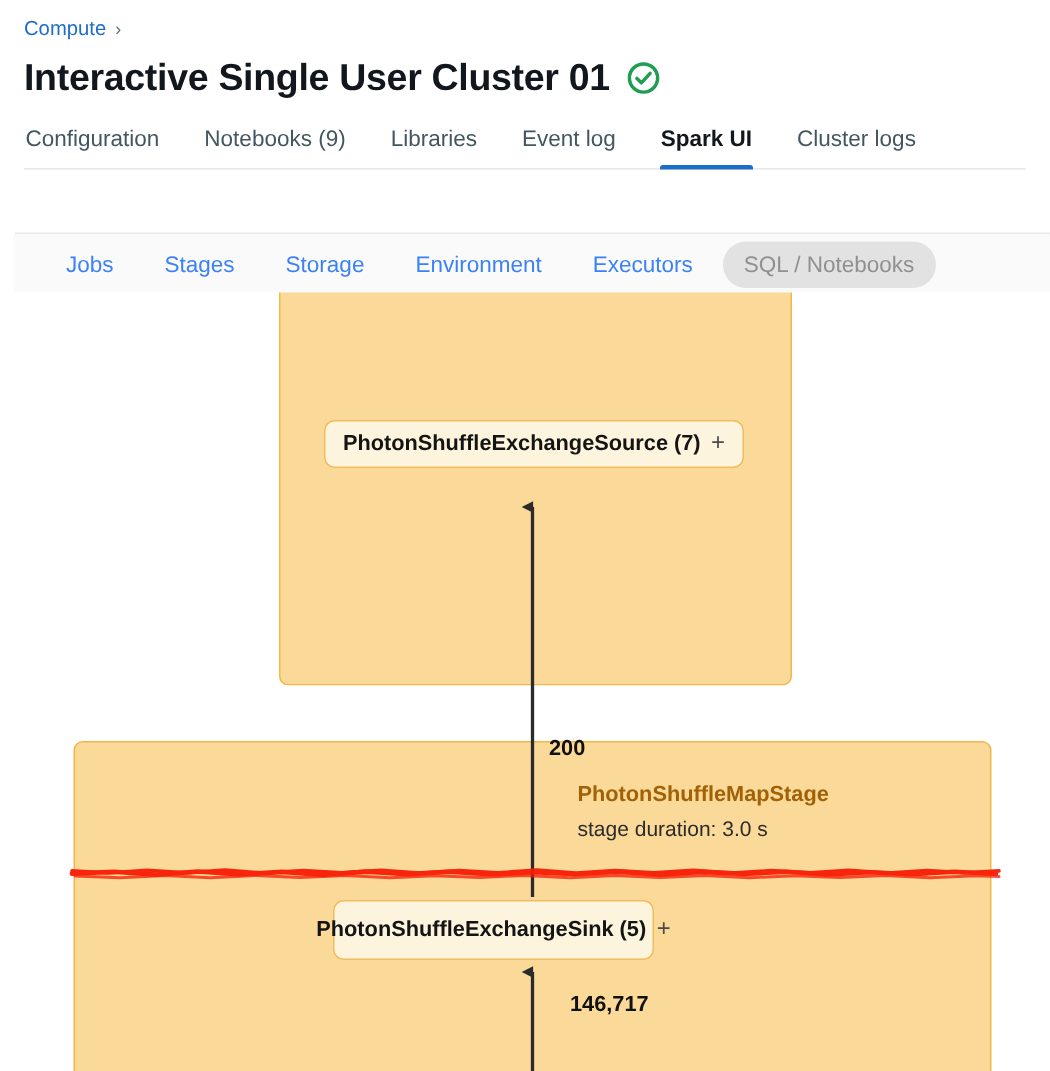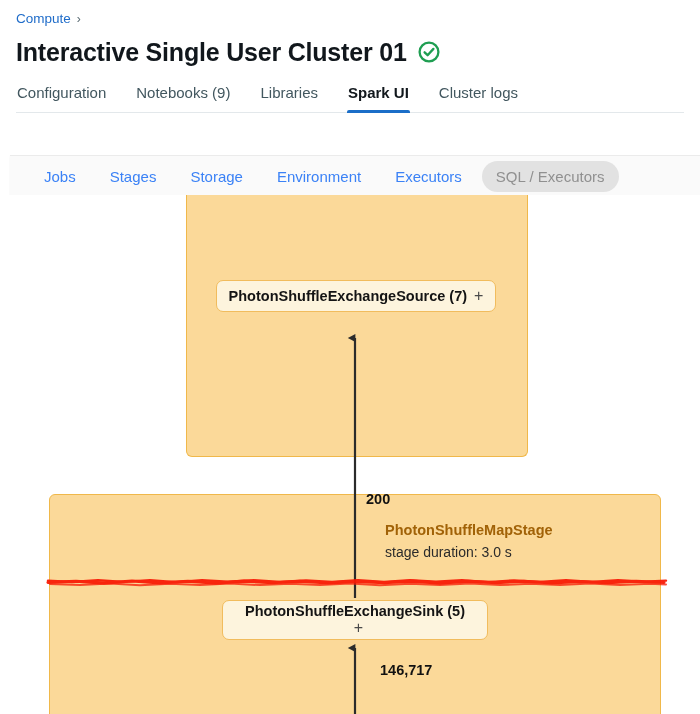--- a/index.html
+++ b/index.html
@@ -212,23 +212,22 @@
 
   #node-source {
     left: 216px;
     top: 85px;
     width: 280px;
     height: 32px;
   }
   #node-sink {
     left: 222px;
     top: 405px;
-    width: 266px;
+    width: 214px;
     height: 40px;
-    flex-direction: column;
   }
 
   .edge-label {
     position: absolute;
     font-size: 14.5px;
     font-weight: bold;
     color: #111111;
     line-height: 18px;
     text-align: center;
   }
@@ -274,36 +273,37 @@
     <svg class="status-badge" viewBox="0 0 22 22">
       <circle cx="11" cy="11" r="9.4" fill="none" stroke="#1f9e52" stroke-width="2.3"></circle>
       <path d="M6.6 11.3 L9.6 14.2 L15.4 7.9" fill="none" stroke="#1f9e52" stroke-width="2.3" stroke-linecap="round" stroke-linejoin="round"></path>
     </svg>
   </div>
 
   <div class="tab-bar">
     <div class="tab">Configuration</div>
     <div class="tab">Notebooks (9)</div>
     <div class="tab">Libraries</div>
+    <div class="tab">Event log</div>
     <div class="tab active">Spark UI</div>
     <div class="tab">Cluster logs</div>
   </div>
 
 </div>
 
 <div class="sparkui-frame">
 
   <div class="subnav-wrap">
     <div class="subnav">
       <div class="subnav-item">Jobs</div>
       <div class="subnav-item">Stages</div>
       <div class="subnav-item">Storage</div>
       <div class="subnav-item">Environment</div>
       <div class="subnav-item">Executors</div>
-      <div class="subnav-item selected">SQL / Executors</div>
+      <div class="subnav-item selected">SQL / Notebooks</div>
     </div>
   </div>
 
   <div class="dag-canvas">
 
     <div class="stage-box upper"></div>
     <div class="stage-box lower"></div>
 
     <div class="stage-label">
       <div class="stage-name">PhotonShuffleMapStage</div>

